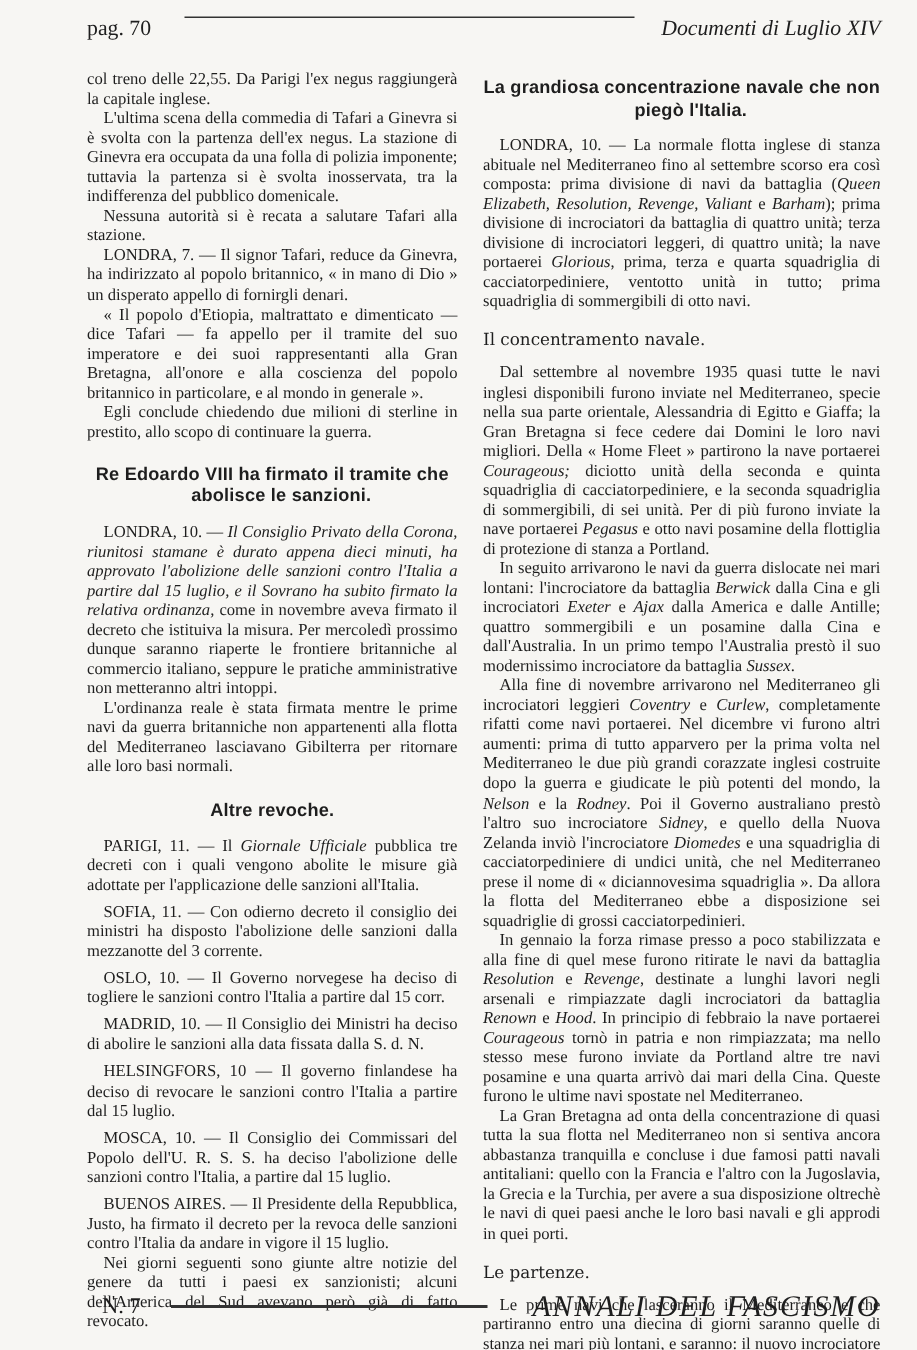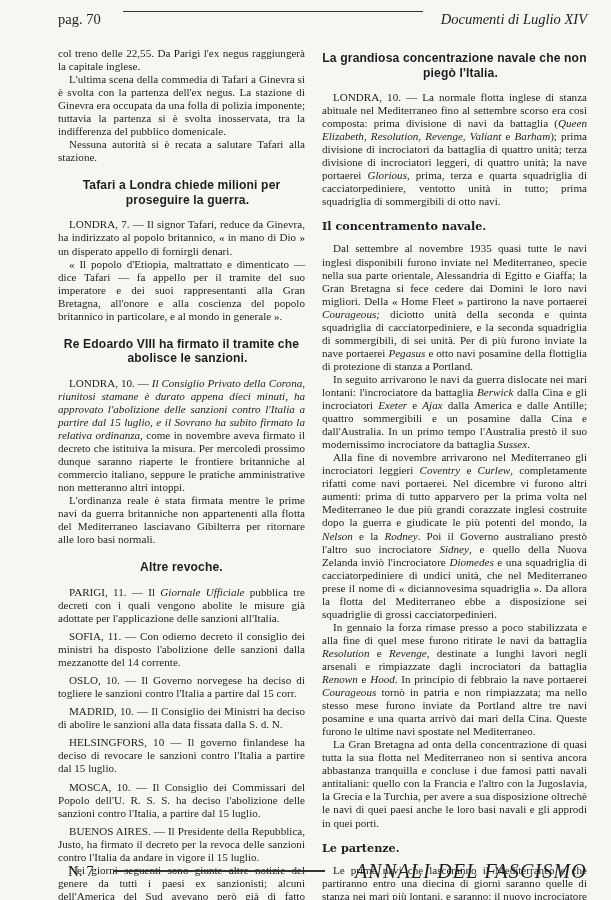--- a/index.html
+++ b/index.html
@@ -11,52 +11,52 @@
   .header .ttl { font-style:italic; font-size:14.5px; }
   .col { position:absolute; top:47px; font-size:11.1px; line-height:13.05px; text-align:justify; hyphens:manual; }
   .col.left { left:58px; width:247px; }
   .col.right { left:322px; width:265px; }
   .col p { margin:0; text-indent:11px; }
   .col p.gap { margin-top:5px; }
   .col p.noind { text-indent:0; }
   .h { font-family:"Liberation Sans","DejaVu Sans",sans-serif; font-weight:bold; font-size:12.1px;
        line-height:14.5px; margin:14px 0 11px 0; padding-left:12px; text-indent:-12px; letter-spacing:0.15px; text-align:center; }
   .h.first { margin-top:4px; }
-  .h2 { font-family:"DejaVu Serif","Liberation Serif",serif; font-weight:bold; font-size:11.2px; margin:12px 0 9px 0; text-align:left;}
+  .h2 { font-family:"DejaVu Serif","Liberation Serif",serif; font-weight:normal; font-size:11.2px; margin:12px 0 9px 0; text-align:left;}
   i { font-style:italic; }
   .footer { position:absolute; left:68px; right:24px; top:860px; height:22px; display:flex; align-items:center; }
   .footer .num { font-size:15px; }
   .footer .rule { flex:1; height:1.3px; background:#333; margin:0 30px 0 20px; }
   .footer .ttl { font-style:italic; font-size:20px; letter-spacing:1.2px; }
 </style>
 </head>
 <body>
 
 <div class="header">
   <span class="pg">pag. 70</span>
   <span class="rule"></span>
   <span class="ttl">Documenti di Luglio XIV</span>
 </div>
 
 <div class="col left">
   <p class="noind">col treno delle 22,55. Da Parigi l'ex negus raggiungerà la capitale inglese.</p>
   <p>L'ultima scena della commedia di Tafari a Ginevra si è svolta con la partenza dell'ex negus. La stazione di Ginevra era occupata da una folla di polizia imponente; tuttavia la partenza si è svolta inosservata, tra la indifferenza del pubblico domenicale.</p>
   <p>Nessuna autorità si è recata a salutare Tafari alla stazione.</p>
 
-  <div class="h">Tafari a Londra chiede milioni per proseguire la guerra.</div>
   <p>LONDRA, 7. — Il signor Tafari, reduce da Ginevra, ha indirizzato al popolo britannico, « in mano di Dio » un disperato appello di fornirgli denari.</p>
   <p>« Il popolo d'Etiopia, maltrattato e dimenticato — dice Tafari — fa appello per il tramite del suo imperatore e dei suoi rappresentanti alla Gran Bretagna, all'onore e alla coscienza del popolo britannico in particolare, e al mondo in generale ».</p>
+  <p>Egli conclude chiedendo due milioni di sterline in prestito, allo scopo di continuare la guerra.</p>
 
   <div class="h">Re Edoardo VIII ha firmato il tramite che abolisce le sanzioni.</div>
   <p><span>LONDRA, 10. — </span><i>Il Consiglio Privato della Corona, riunitosi stamane è durato appena dieci minuti, ha approvato l'abolizione delle sanzioni contro l'Italia a partire dal 15 luglio, e il Sovrano ha subito firmato la relativa ordinanza,</i><span> come in novembre aveva firmato il decreto che istituiva la misura. Per mercoledì prossimo dunque saranno riaperte le frontiere britanniche al commercio italiano, seppure le pratiche amministrative non metteranno altri intoppi.</span></p>
   <p>L'ordinanza reale è stata firmata mentre le prime navi da guerra britanniche non appartenenti alla flotta del Mediterraneo lasciavano Gibilterra per ritornare alle loro basi normali.</p>
 
   <div class="h">Altre revoche.</div>
   <p><span>PARIGI, 11. — Il </span><i>Giornale Ufficiale</i><span> pubblica tre decreti con i quali vengono abolite le misure già adottate per l'applicazione delle sanzioni all'Italia.</span></p>
-  <p class="gap">SOFIA, 11. — Con odierno decreto il consiglio dei ministri ha disposto l'abolizione delle sanzioni dalla mezzanotte del 14 corrente.</p>
+  <p class="gap">SOFIA, 11. — Con odierno decreto il consiglio dei ministri ha disposto l'abolizione delle sanzioni dalla mezzanotte del 3 corrente.</p>
   <p class="gap">OSLO, 10. — Il Governo norvegese ha deciso di togliere le sanzioni contro l'Italia a partire dal 15 corr.</p>
   <p class="gap">MADRID, 10. — Il Consiglio dei Ministri ha deciso di abolire le sanzioni alla data fissata dalla S. d. N.</p>
   <p class="gap">HELSINGFORS, 10 — Il governo finlandese ha deciso di revocare le sanzioni contro l'Italia a partire dal 15 luglio.</p>
   <p class="gap">MOSCA, 10. — Il Consiglio dei Commissari del Popolo dell'U. R. S. S. ha deciso l'abolizione delle sanzioni contro l'Italia, a partire dal 15 luglio.</p>
   <p class="gap">BUENOS AIRES. — Il Presidente della Repubblica, Justo, ha firmato il decreto per la revoca delle sanzioni contro l'Italia da andare in vigore il 15 luglio.</p>
   <p>Nei giorni seguenti sono giunte altre notizie del genere da tutti i paesi ex sanzionisti; alcuni dell'America del Sud avevano però già di fatto revocato.</p>
 </div>
 
 <div class="col right">
   <div class="h first">La grandiosa concentrazione navale che non piegò l'Italia.</div>

